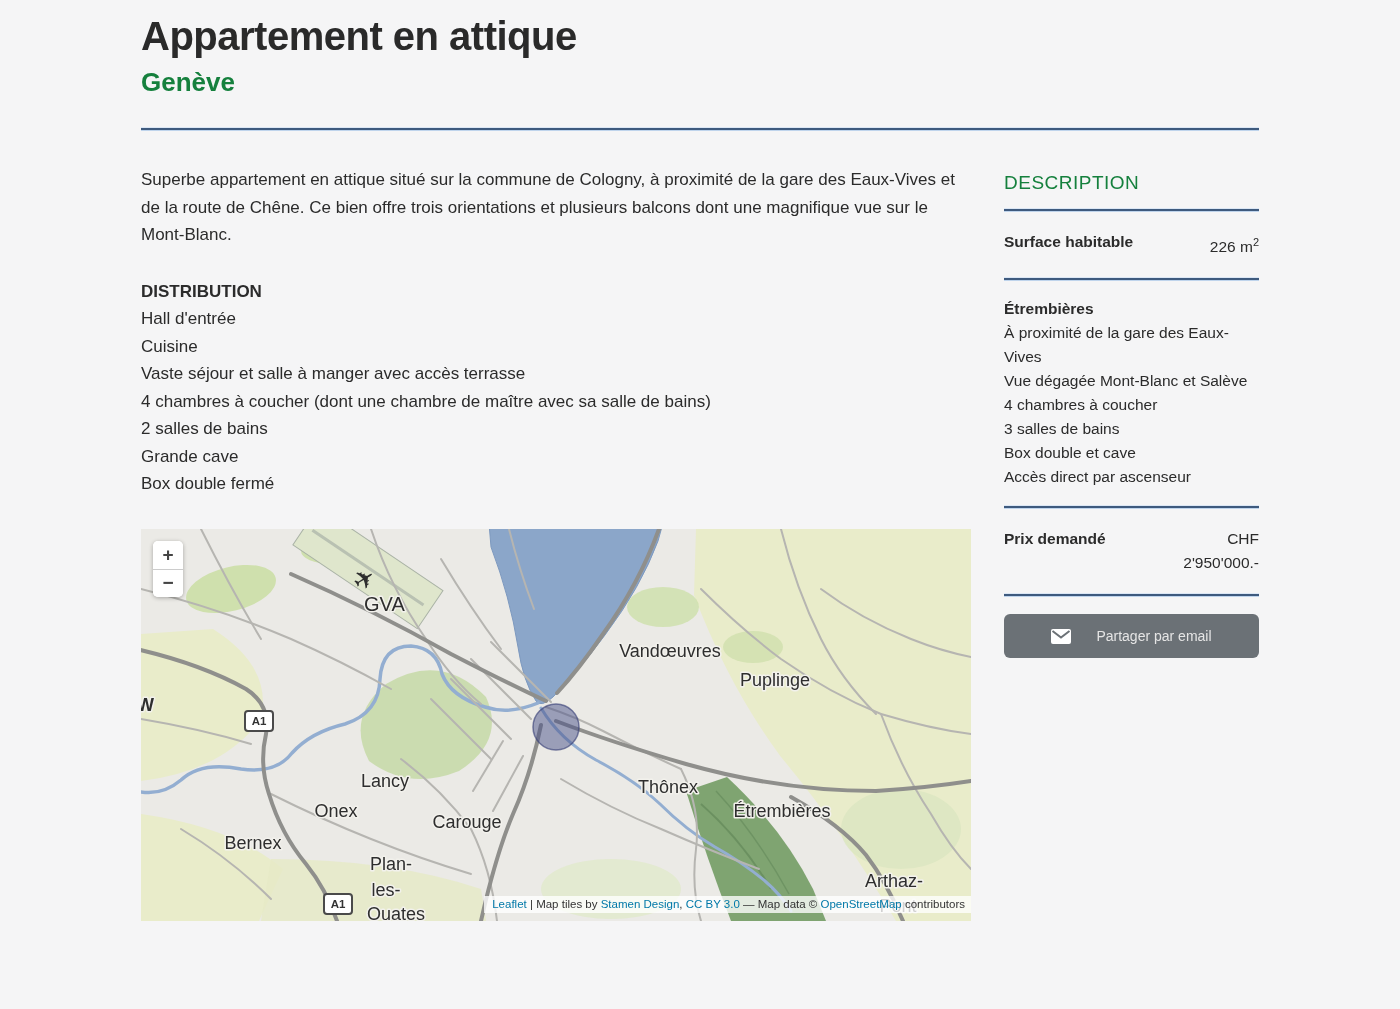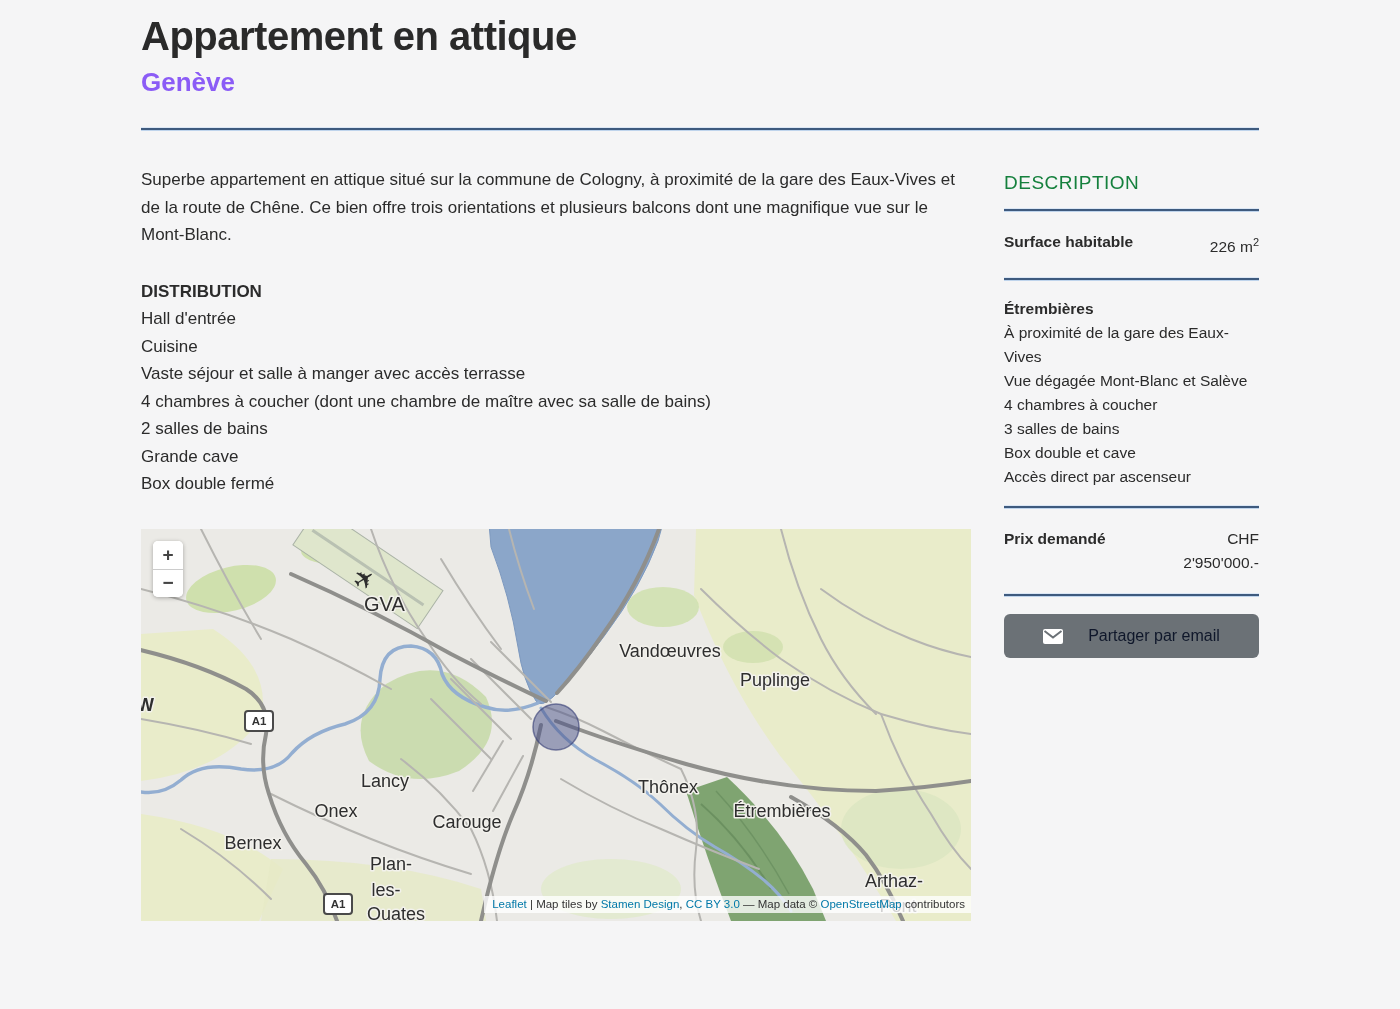--- a/index.html
+++ b/index.html
@@ -7,21 +7,21 @@
   body {
     background:#f5f5f6;
     font-family:"Liberation Sans", sans-serif;
     color:#2b2b2b;
     overflow:hidden;
   }
   .container { width:1118px; margin:0 auto; padding-top:14px; }
 
   
   .page-title { font-size:40px; font-weight:700; color:#2a2a2a; letter-spacing:-0.5px; }
-  .page-subtitle { font-size:26px; font-weight:600; color:#8b5cf6; margin-top:8px; }
+  .page-subtitle { font-size:26px; font-weight:600; color:#15803d; margin-top:8px; }
   .navy-rule {
     height:2px; background:#3e5a7e; border:0; margin-top:30px;
     box-shadow:0 1px 0 rgba(185,208,235,.9), 0 -1px 0 rgba(215,228,245,.85);
   }
 
   
   .columns { display:flex; gap:33px; margin-top:36px; }
   .main-col { width:830px; }
   .side-col { width:255px; }
 
@@ -63,21 +63,21 @@
     box-shadow:0 1px 0 rgba(185,208,235,.9), 0 -1px 0 rgba(215,228,245,.85);
   }
   .kv { display:flex; justify-content:space-between; align-items:flex-start;
         font-size:15.5px; line-height:24px; padding:4px 0; }
   .kv .k { font-weight:700; }
   .kv .v { text-align:right; max-width:95px; }
   .specs { font-size:15.5px; line-height:24px; padding:2px 0; }
   .specs-heading { font-weight:700; }
   .share-btn {
     margin-top:18px; width:100%; height:44px; border:none; border-radius:6px;
-    background:#6b7176; color:#0f172a; font-size:16px; font-weight:400;
+    background:#6b7176; color:#e5e5e5; font-size:14px; font-weight:400;
     font-family:"Liberation Sans", sans-serif;
     display:flex; align-items:center; justify-content:center; gap:25px; cursor:pointer;
   }
   sup { font-size:11px; }
 </style>
 </head>
 <body>
 
 <div class="container">
 

